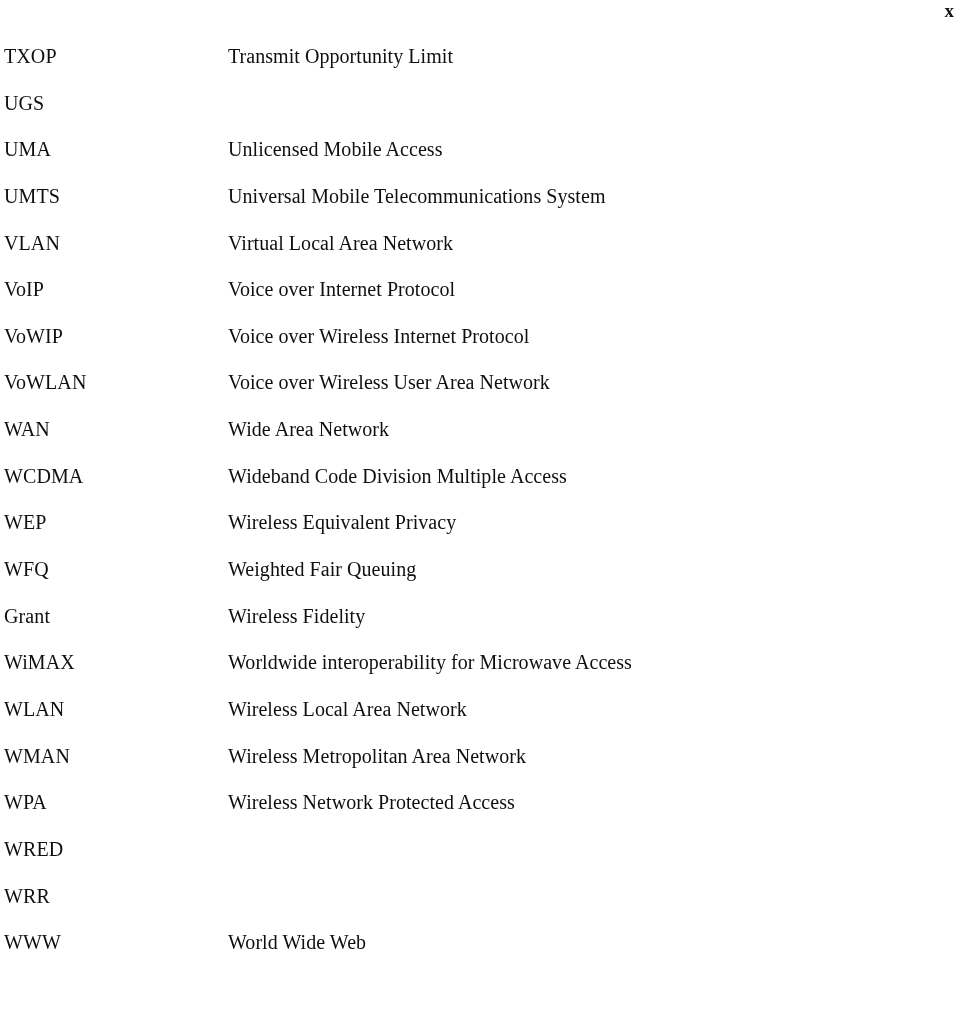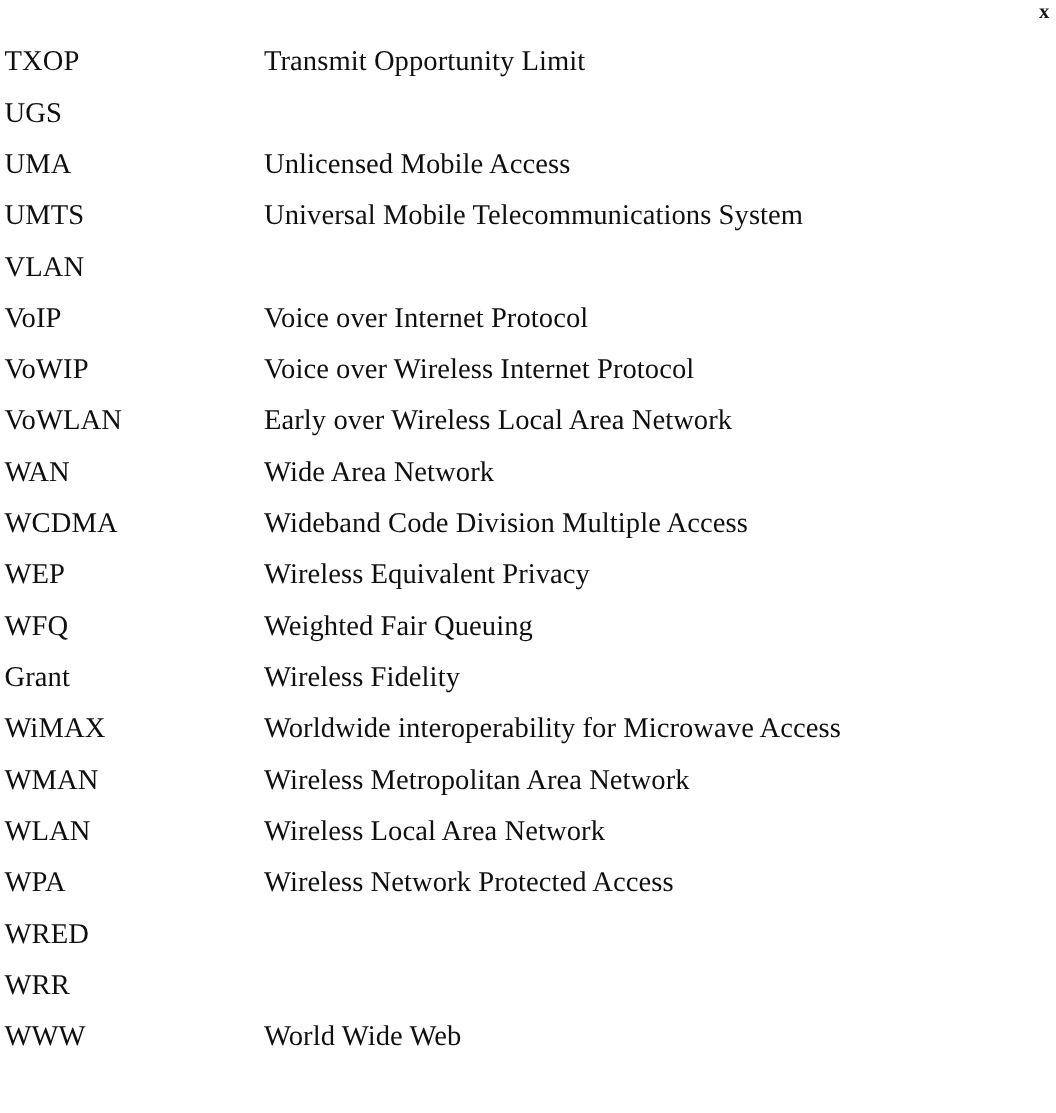--- a/index.html
+++ b/index.html
@@ -43,33 +43,33 @@
   .glossary-row {
     position: relative;
     height: 46.65px;
     display: block;
   }
 
   .term,
   .definition {
     position: absolute;
     top: 0;
-    font-size: 26px;
+    font-size: 20px;
     line-height: 34px;
     white-space: nowrap;
     color: #100f0f;
   }
 
   .term {
     left: 4px;
     letter-spacing: 0.1px;
   }
 
   .definition {
-    left: 240px;
+    left: 228px;
     letter-spacing: 0.05px;
   }
 </style>
 </head>
 <body>
 
 <div class="page-folio">x</div>
 
 <div class="glossary">
     <div class="glossary-row">
@@ -82,32 +82,33 @@
     <div class="glossary-row">
       <span class="term">UMA</span>
       <span class="definition">Unlicensed Mobile Access</span>
     </div>
     <div class="glossary-row">
       <span class="term">UMTS</span>
       <span class="definition">Universal Mobile Telecommunications System</span>
     </div>
     <div class="glossary-row">
       <span class="term">VLAN</span>
+      <span class="definition">Virtual Local Area Network</span>
     </div>
     <div class="glossary-row">
       <span class="term">VoIP</span>
       <span class="definition">Voice over Internet Protocol</span>
     </div>
     <div class="glossary-row">
       <span class="term">VoWIP</span>
       <span class="definition">Voice over Wireless Internet Protocol</span>
     </div>
     <div class="glossary-row">
       <span class="term">VoWLAN</span>
-      <span class="definition">Early over Wireless Local Area Network</span>
+      <span class="definition">Voice over Wireless User Area Network</span>
     </div>
     <div class="glossary-row">
       <span class="term">WAN</span>
       <span class="definition">Wide Area Network</span>
     </div>
     <div class="glossary-row">
       <span class="term">WCDMA</span>
       <span class="definition">Wideband Code Division Multiple Access</span>
     </div>
     <div class="glossary-row">
@@ -120,26 +121,26 @@
     </div>
     <div class="glossary-row">
       <span class="term">Grant</span>
       <span class="definition">Wireless Fidelity</span>
     </div>
     <div class="glossary-row">
       <span class="term">WiMAX</span>
       <span class="definition">Worldwide interoperability for Microwave Access</span>
     </div>
     <div class="glossary-row">
+      <span class="term">WLAN</span>
+      <span class="definition">Wireless Local Area Network</span>
+    </div>
+    <div class="glossary-row">
       <span class="term">WMAN</span>
       <span class="definition">Wireless Metropolitan Area Network</span>
-    </div>
-    <div class="glossary-row">
-      <span class="term">WLAN</span>
-      <span class="definition">Wireless Local Area Network</span>
     </div>
     <div class="glossary-row">
       <span class="term">WPA</span>
       <span class="definition">Wireless Network Protected Access</span>
     </div>
     <div class="glossary-row">
       <span class="term">WRED</span>
     </div>
     <div class="glossary-row">
       <span class="term">WRR</span>

